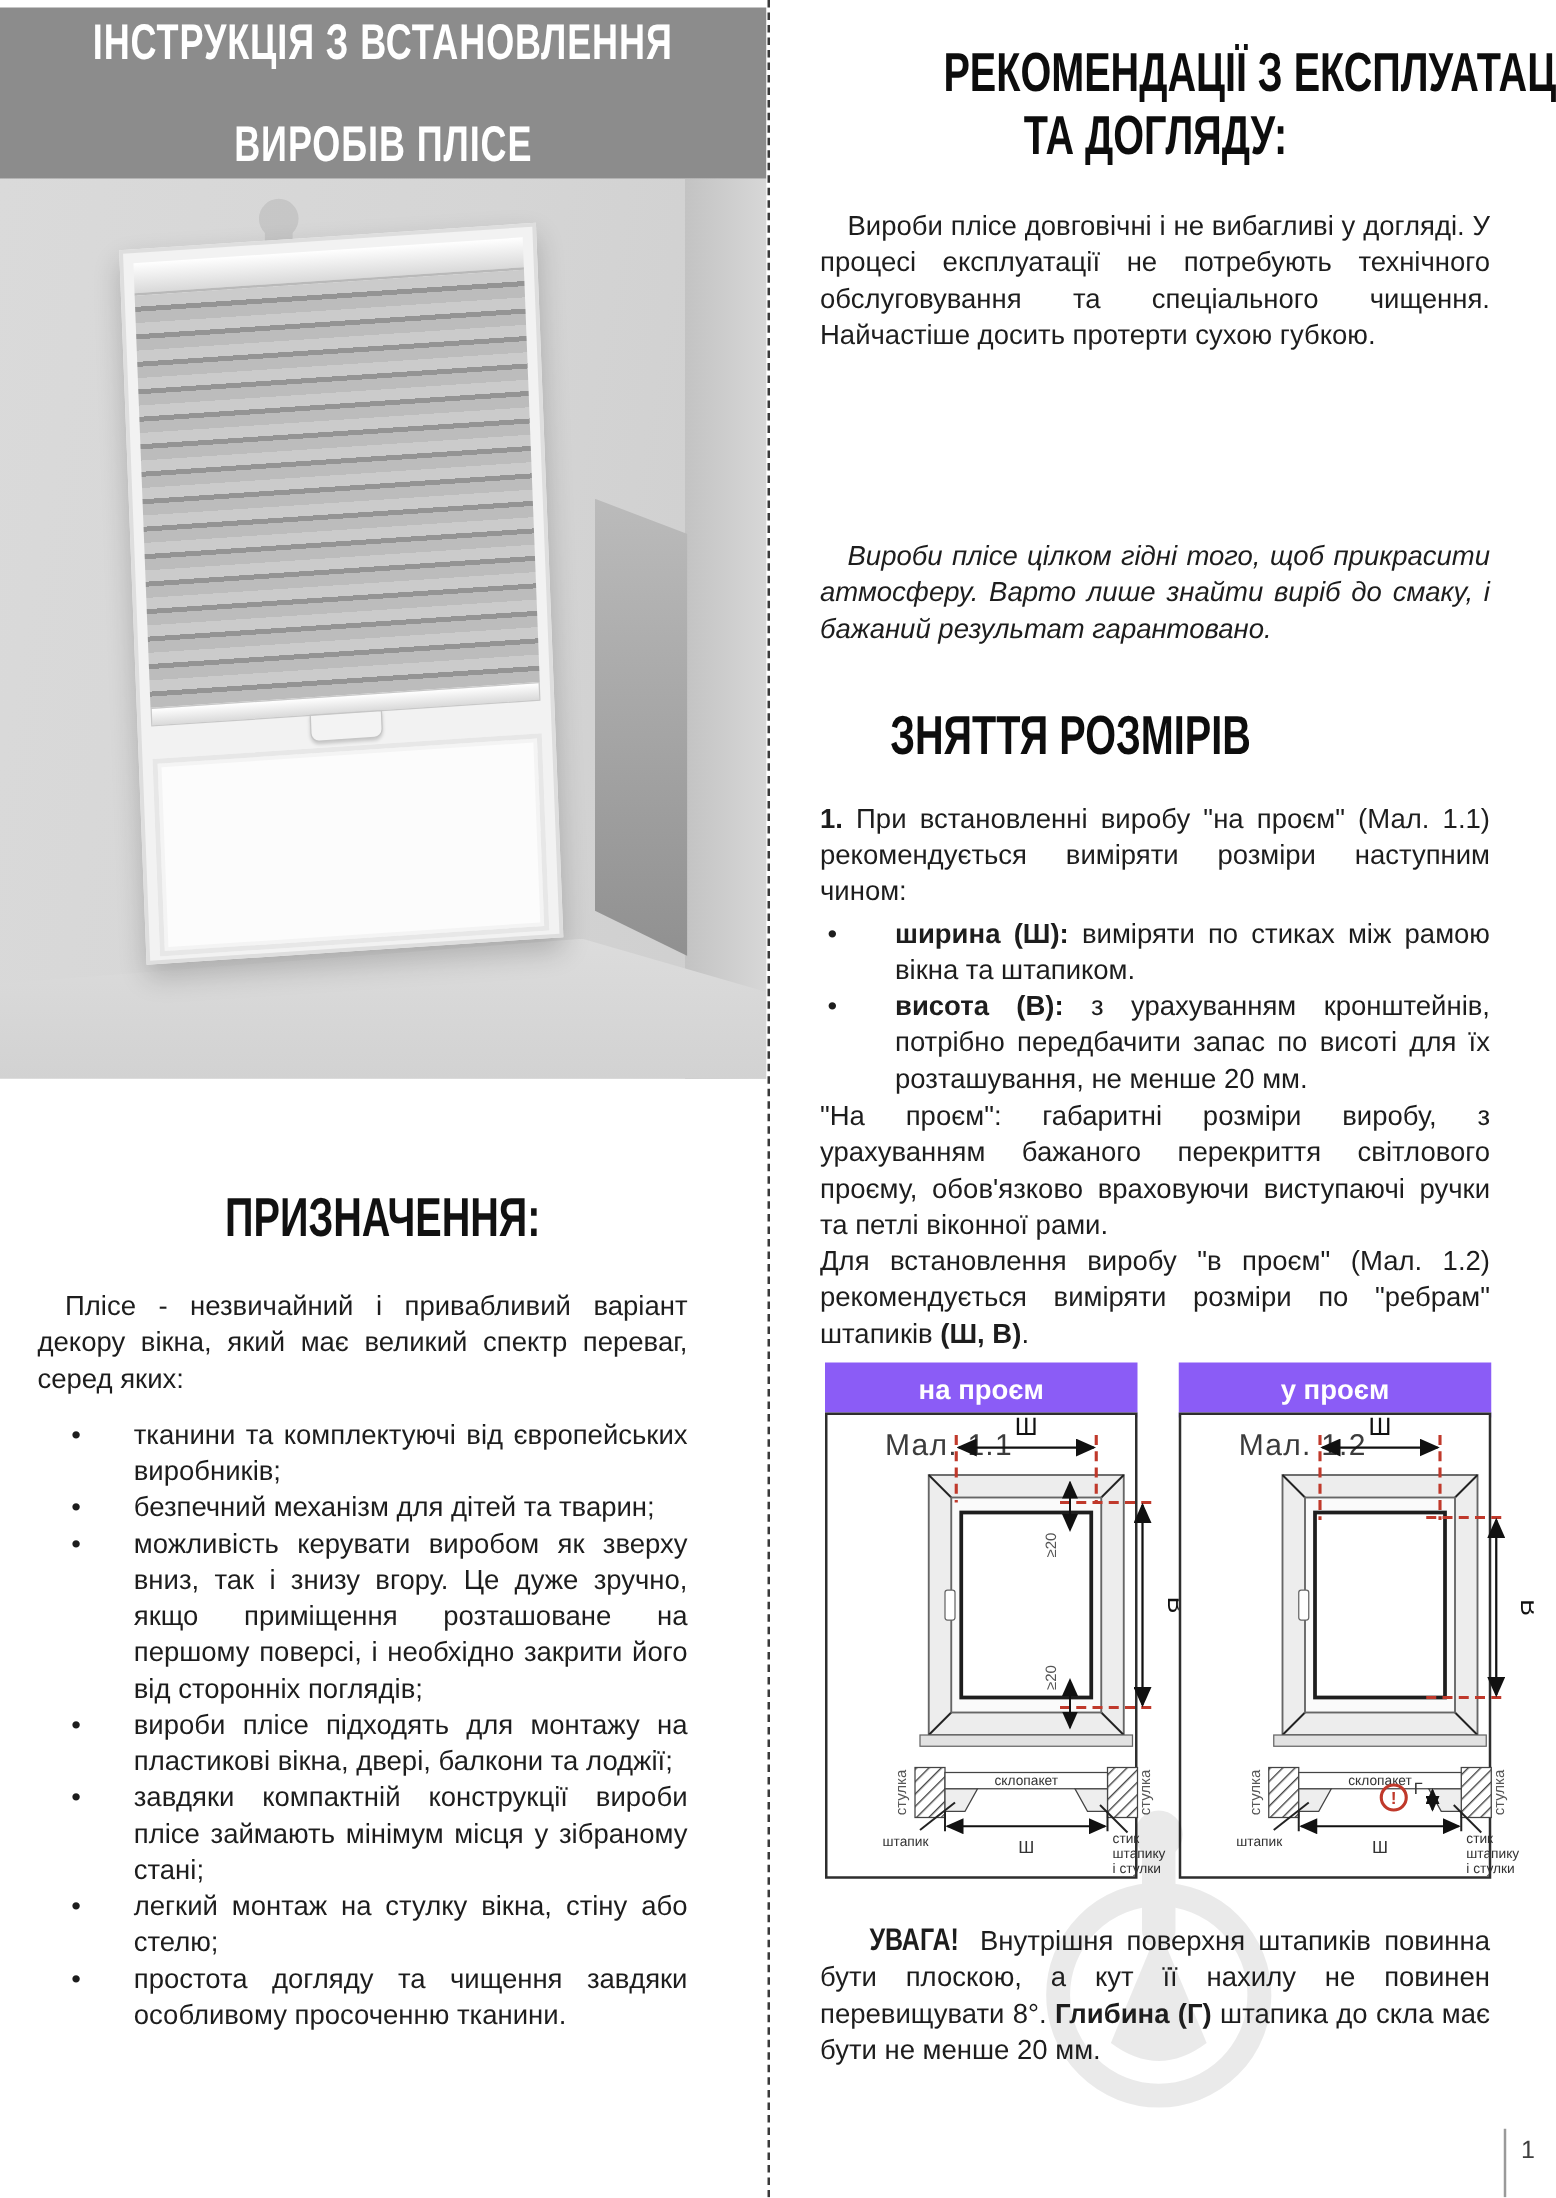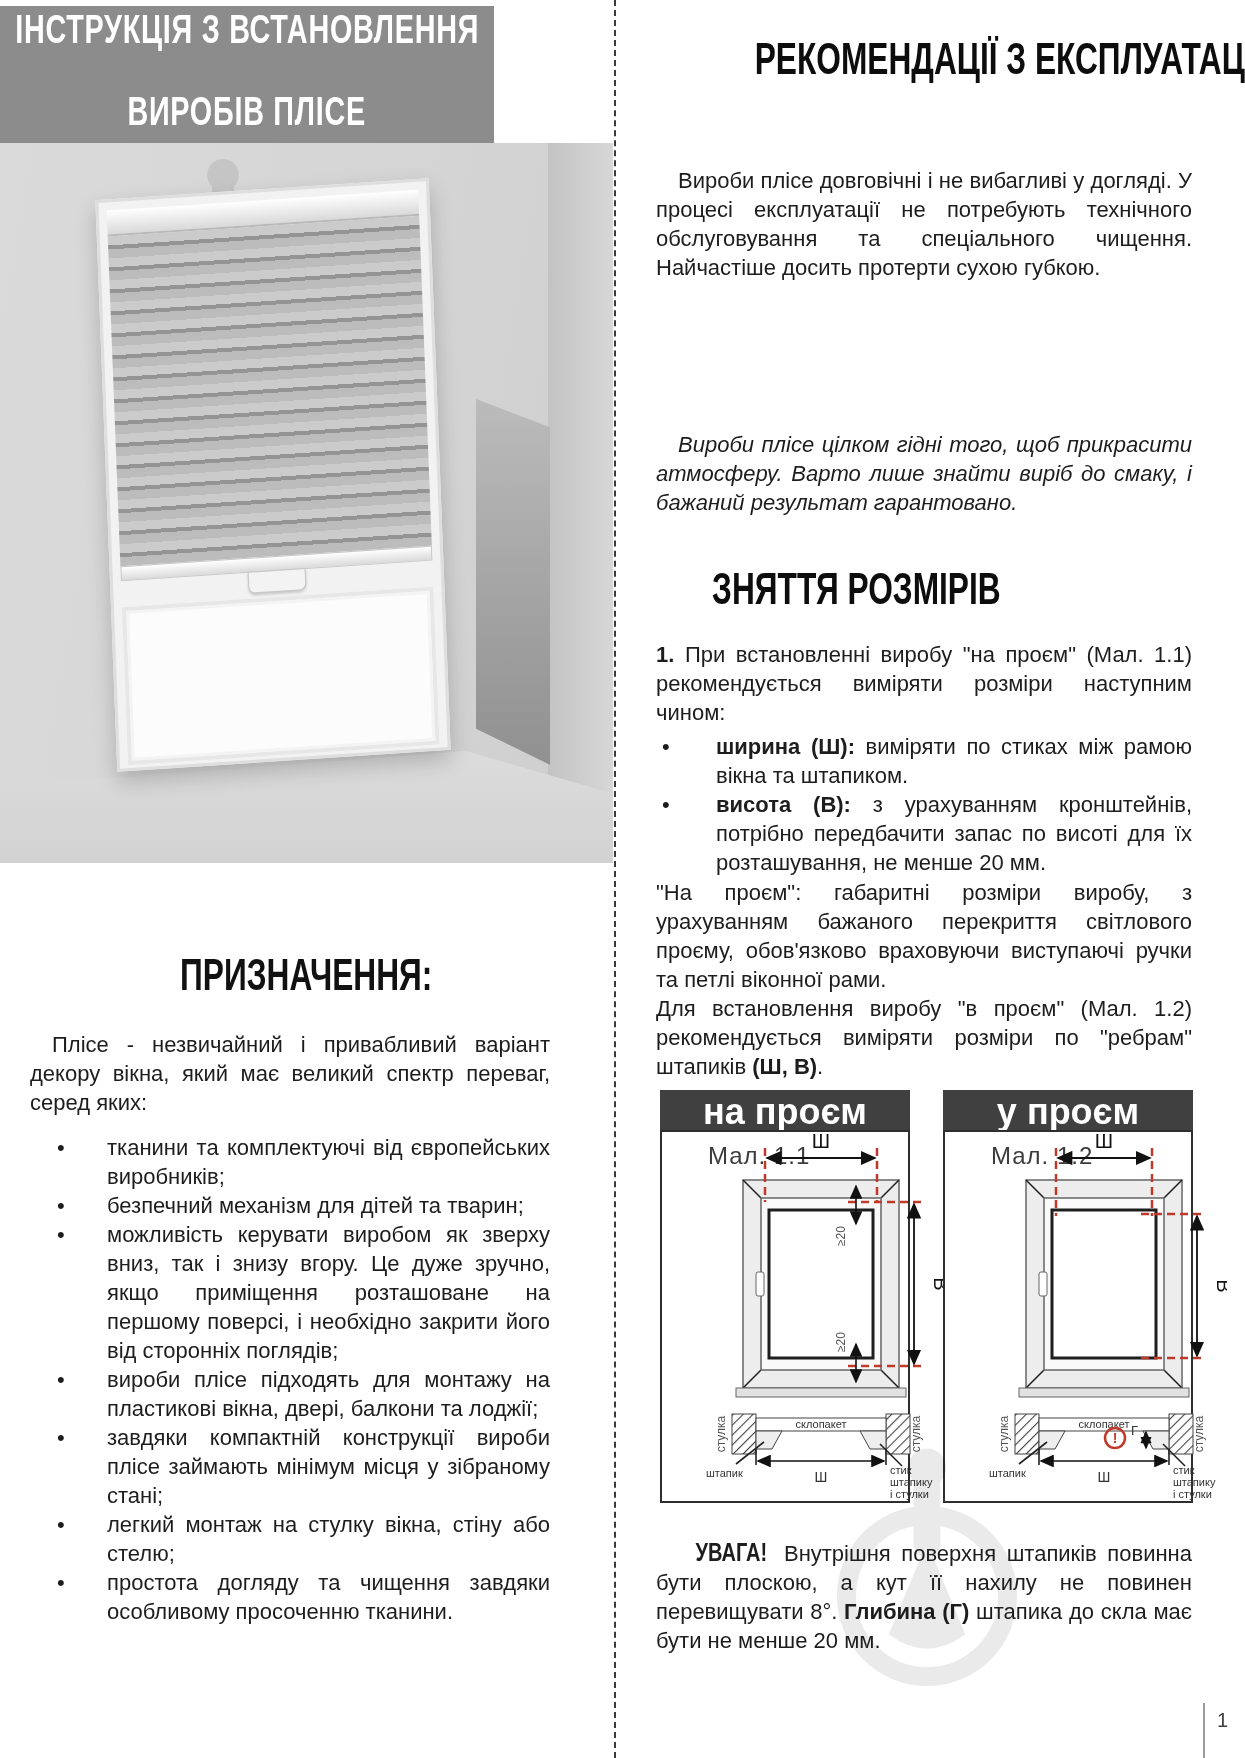--- a/index.html
+++ b/index.html
@@ -4,22 +4,22 @@
 <style>
   html,body{margin:0;padding:0;background:#fff;}
   .page{position:relative;width:1245px;height:1758px;background:#fff;overflow:hidden;
         font-family:"Liberation Sans","DejaVu Sans",sans-serif;color:#1c1c1c;}
   
   .divider{position:absolute;left:614px;top:0;height:1758px;width:0;border-left:2px dashed #3a3a3a;}
   
   .cd{display:inline-block;transform:scaleX(.72);transform-origin:50% 50%;white-space:nowrap;}
   .cdl{display:inline-block;transform:scaleX(.8);transform-origin:0 62%;white-space:nowrap;margin-right:-16px;}
   
-  .lheader{position:absolute;left:0;top:6px;width:494px;height:137px;background:#8c8c8c;
-           display:flex;flex-direction:column;align-items:center;justify-content:flex-start;gap:36px;}
+  .lheader{position:absolute;left:0;top:6px;width:613px;height:137px;background:#8c8c8c;
+           display:flex;flex-direction:column;align-items:center;justify-content:center;gap:36px;}
   .lheader .ln{font-weight:700;font-size:40px;line-height:46px;color:#fff;letter-spacing:1px;}
   .photo{position:absolute;left:0;top:143px;width:613px;height:720px;overflow:hidden;
          background:linear-gradient(100deg,#dadada 0%,#d5d5d5 55%,#cecece 100%);}
   .wallR{position:absolute;left:548px;top:0;width:65px;height:720px;background:linear-gradient(90deg,#c3c3c3,#d7d7d7);}
   .niche{position:absolute;left:476px;top:248px;width:74px;height:402px;
          background:linear-gradient(180deg,#bcbcbc,#8d8d8d);clip-path:polygon(0 2%,100% 9%,100% 93%,0 84%);}
   .floor{position:absolute;left:0;bottom:0;width:613px;height:112px;
          background:linear-gradient(180deg,#dcdcdc,#d2d2d2);clip-path:polygon(0 32%,76% 0,100% 38%,100% 100%,0 100%);}
   .window{position:absolute;left:106px;top:46px;width:334px;height:572px;background:#f2f2f2;
           border:3px solid #dedede;box-shadow:0 10px 22px rgba(0,0,0,.20);
@@ -43,22 +43,22 @@
   .r-p3{position:absolute;left:656px;top:430px;width:536px;text-indent:22px;font-style:italic;}
   .r-h2{position:absolute;left:656px;top:564px;width:536px;text-align:left;font-weight:700;font-size:44px;color:#0d0d0d;}
   .r-step{position:absolute;left:656px;top:640px;width:536px;}
   .r-list{position:absolute;left:656px;top:732px;width:536px;margin:0;padding:0;list-style:none;}
   .r-list .bullet{left:6px;}
   .r-list li{padding-left:60px;}
   .r-naproem{position:absolute;left:656px;top:878px;width:536px;}
   .r-vproem{position:absolute;left:656px;top:994px;width:536px;}
   .b{font-weight:700;}
   
-  .dbox-h{position:absolute;top:1090px;height:44px;background:#404040;color:#fff;
-          display:flex;align-items:center;justify-content:center;font-weight:700;font-size:36px;}
+  .dbox-h{position:absolute;top:1090px;height:44px;background:#8b5cf6;color:#fff;
+          display:flex;align-items:center;justify-content:center;font-weight:700;font-size:22px;}
   .dbox{position:absolute;top:1130px;height:373px;border:2px solid #2e2e2e;background:#fff;box-sizing:border-box;padding-left:36px;}
   .h1x{left:660px;width:250px;}
   .h2x{left:943px;width:250px;text-align:center;}
   svg text{font-family:"Liberation Sans","DejaVu Sans",sans-serif;}
   .figlbl{font-size:24px;fill:#3c3c3c;letter-spacing:1px;}
   .dim{font-size:20px;fill:#111;}
   .small{font-size:11px;fill:#333;}
   .rot{font-size:12px;fill:#555;}
   .redln{stroke:#c0392b;stroke-width:2.5;stroke-dasharray:8 5;fill:none;}
   .blk{stroke:#222;stroke-width:1.6;fill:none;}
@@ -112,20 +112,21 @@
     <li><span class="bullet">•</span><span>безпечний механізм для дітей та тварин;</span></li>
     <li><span class="bullet">•</span><span>можливість керувати виробом як зверху вниз, так і знизу вгору. Це дуже зручно, якщо приміщення розташоване на першому поверсі, і необхідно закрити його від сторонніх поглядів;</span></li>
     <li><span class="bullet">•</span><span>вироби плісе підходять для монтажу на пластикові вікна, двері, балкони та лоджії;</span></li>
     <li><span class="bullet">•</span><span>завдяки компактній конструкції вироби плісе займають мінімум місця у зібраному стані;</span></li>
     <li><span class="bullet">•</span><span>легкий монтаж на стулку вікна, стіну або стелю;</span></li>
     <li><span class="bullet">•</span><span>простота догляду та чищення завдяки особливому просоченню тканини.</span></li>
   </ul>
 
   <div class="r-title">
     <div><span class="cd">РЕКОМЕНДАЦІЇ З ЕКСПЛУАТАЦІЇ</span></div>
+    <div><span class="cd">ТА ДОГЛЯДУ:</span></div>
   </div>
   <div class="body-txt r-p1">Вироби плісе довговічні і не вибагливі у догляді. У процесі експлуатації не потребують технічного обслуговування та спеціального чищення. Найчастіше досить протерти сухою губкою.</div>
   <div class="body-txt r-p3">Вироби плісе цілком гідні того, щоб прикрасити атмосферу. Варто лише знайти виріб до смаку, і бажаний результат гарантовано.</div>
 
   <div class="r-h2"><span class="cd">ЗНЯТТЯ РОЗМІРІВ</span></div>
 
   <div class="body-txt r-step"><span class="b">1.</span><span> При встановленні виробу "на проєм" (Мал. 1.1) рекомендується виміряти розміри наступним чином:</span></div>
 
   <ul class="body-txt r-list">
     <li><span class="bullet">•</span><span class="b">ширина (Ш):</span><span> виміряти по стиках між рамою вікна та штапиком.</span></li>

